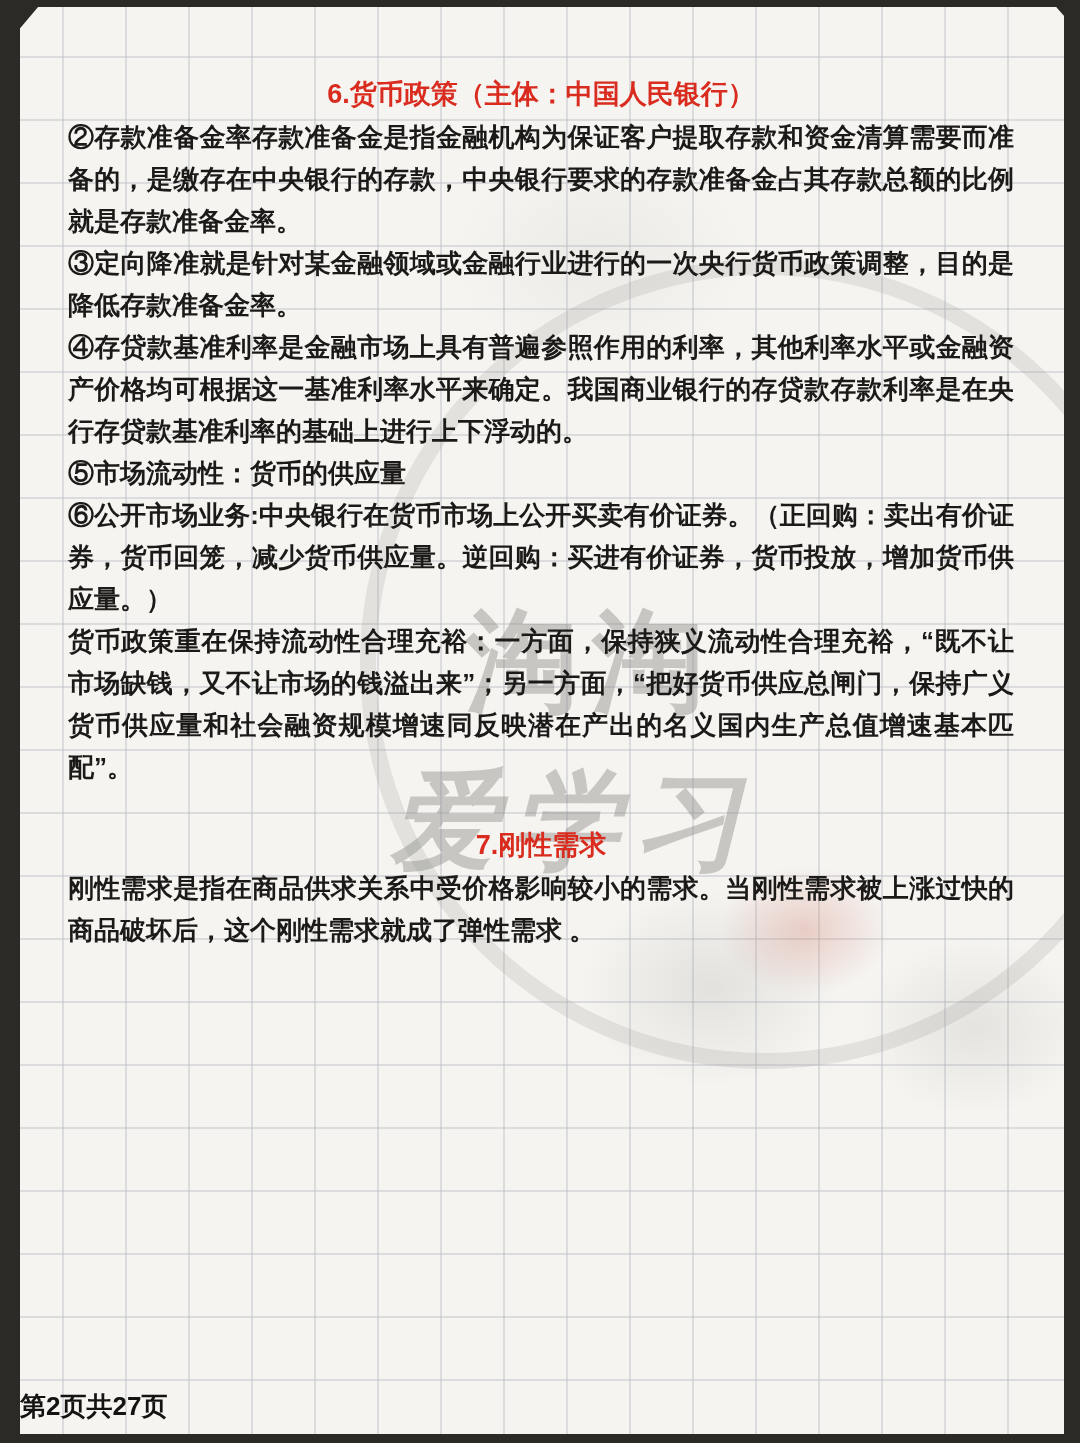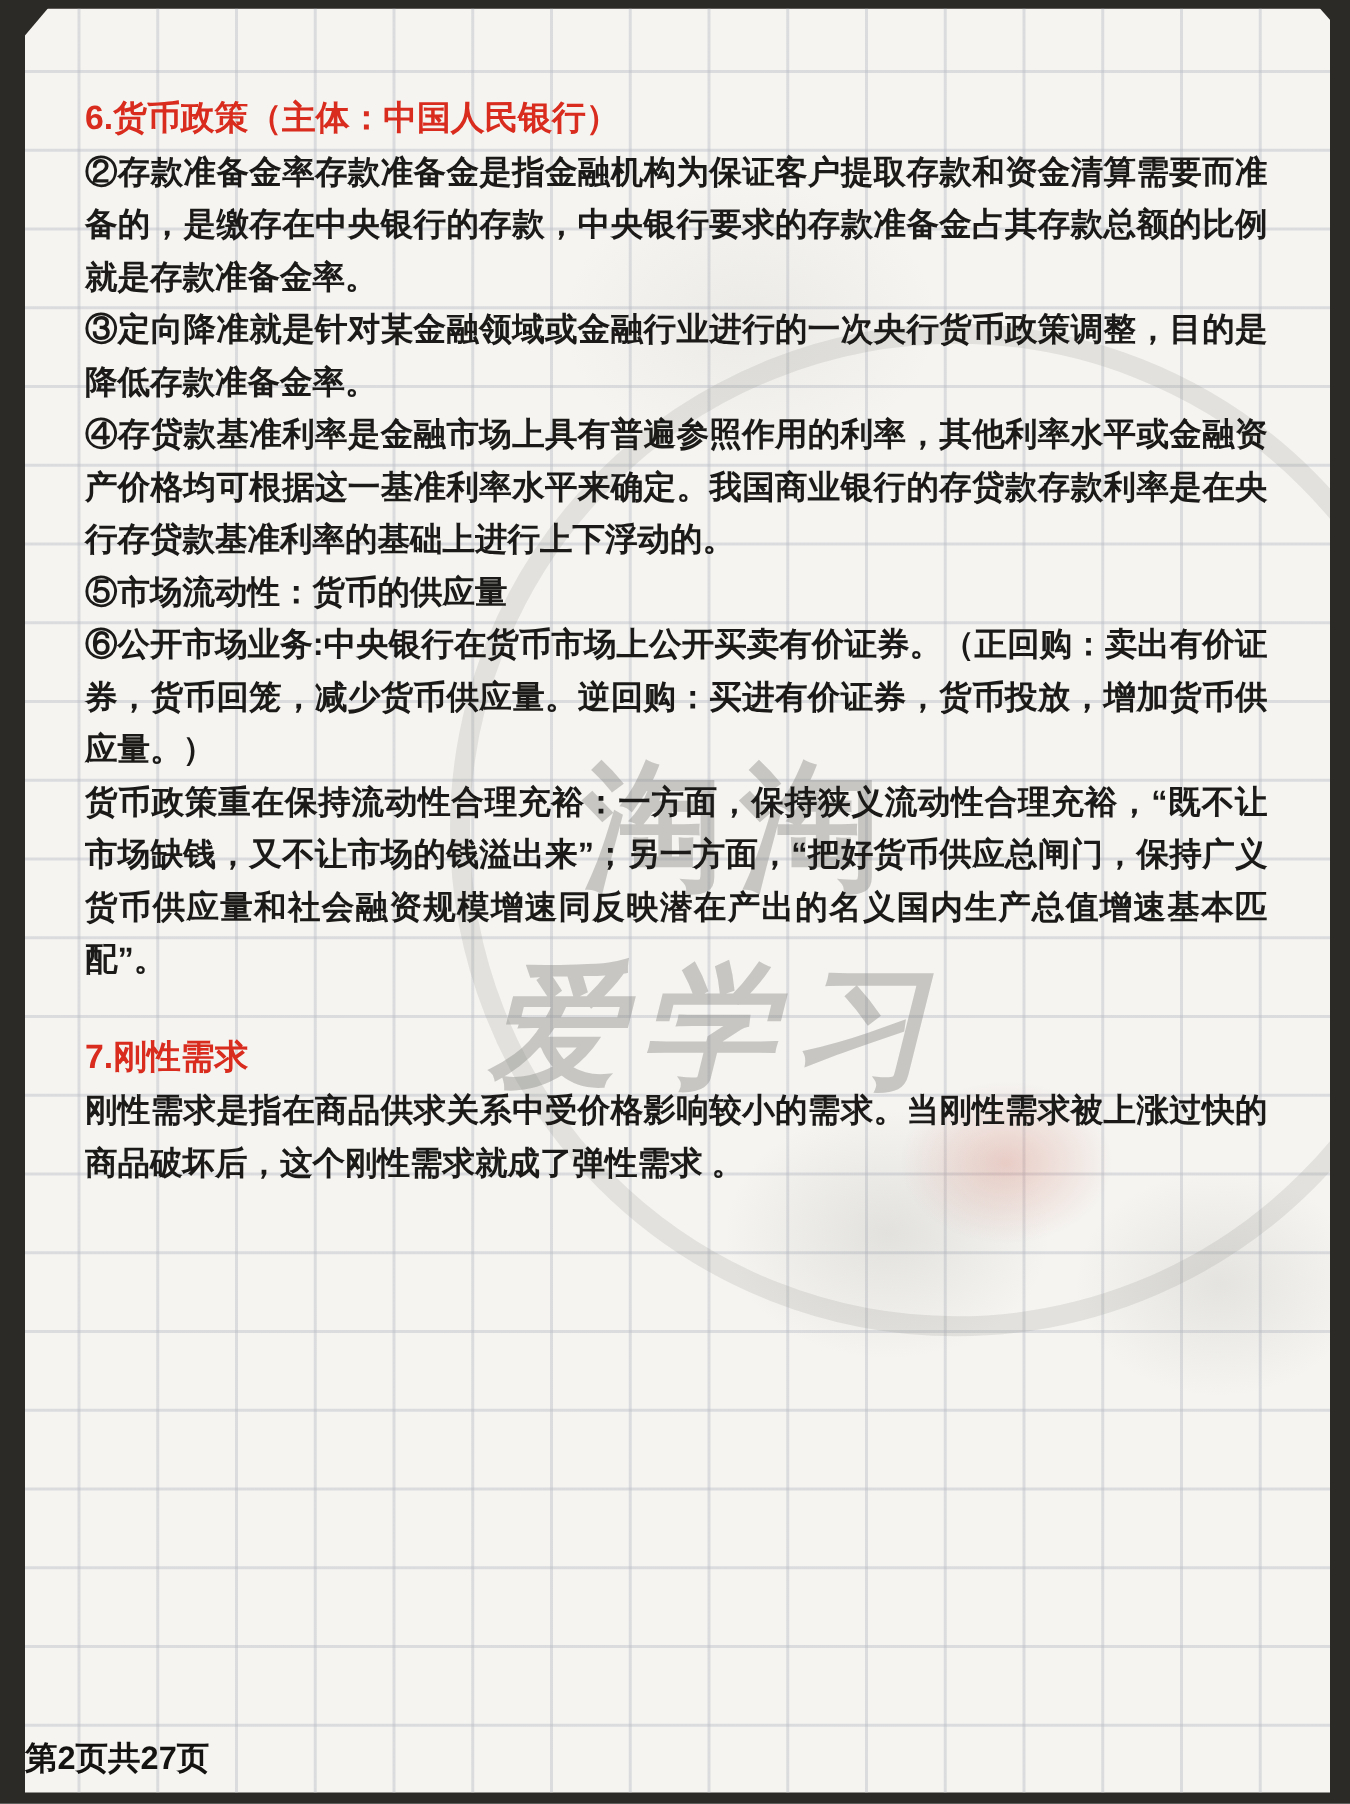--- a/index.html
+++ b/index.html
@@ -78,20 +78,21 @@
   .content {
     position: absolute; z-index: 2;
     left: 0; right: 0; top: 66px; bottom: 0;
     padding: 0 50px 0 48px;
   }
   .heading {
     font-size: 27px;
     line-height: 43px;
     font-weight: bold;
     color: #d92b1e;
+    text-align: center;
   }
   .heading.second { margin-top: 36px; }
   .content p {
     font-size: 26px;
     line-height: 42px;
     font-weight: bold;
     color: #1b1a18;
     text-align: justify;
   }
   .footer {

